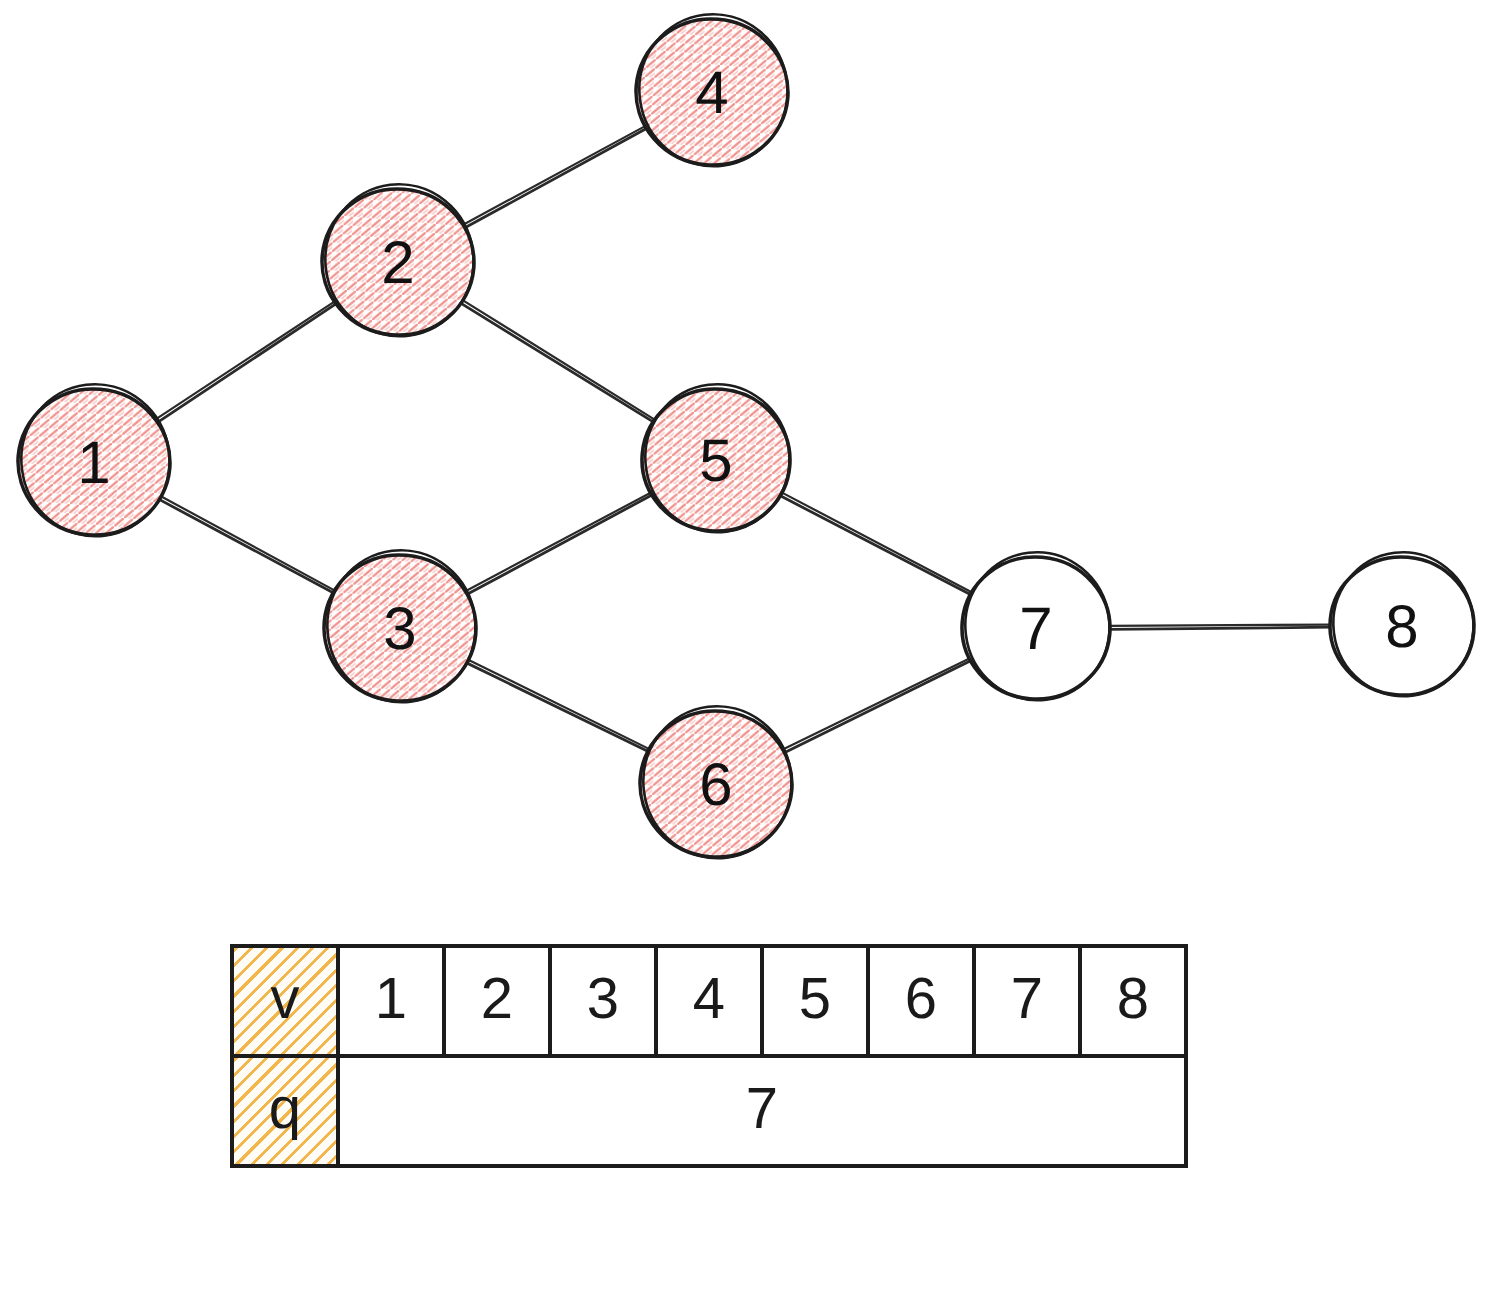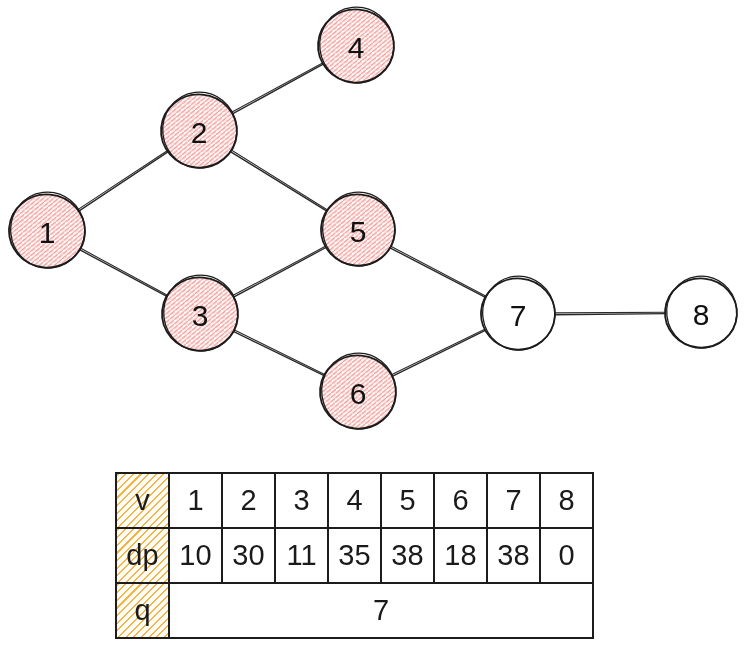--- a/index.html
+++ b/index.html
@@ -133,28 +133,17 @@
       <td>1</td>
       <td>2</td>
       <td>3</td>
       <td>4</td>
       <td>5</td>
       <td>6</td>
       <td>7</td>
       <td>8</td>
     </tr>
     <tr>
-      <th class="hatch blue">dp</th>
-      <td class="blue">10</td>
-      <td class="blue">30</td>
-      <td class="blue">11</td>
-      <td class="blue">35</td>
-      <td class="blue">38</td>
-      <td class="blue">18</td>
-      <td class="blue">38</td>
-      <td class="blue">0</td>
-    </tr>
-    <tr>
       <th class="hatch">q</th>
       <td class="q-value" colspan="8">7</td>
     </tr>
   </tbody>
 </table>
 
 </body></html>

